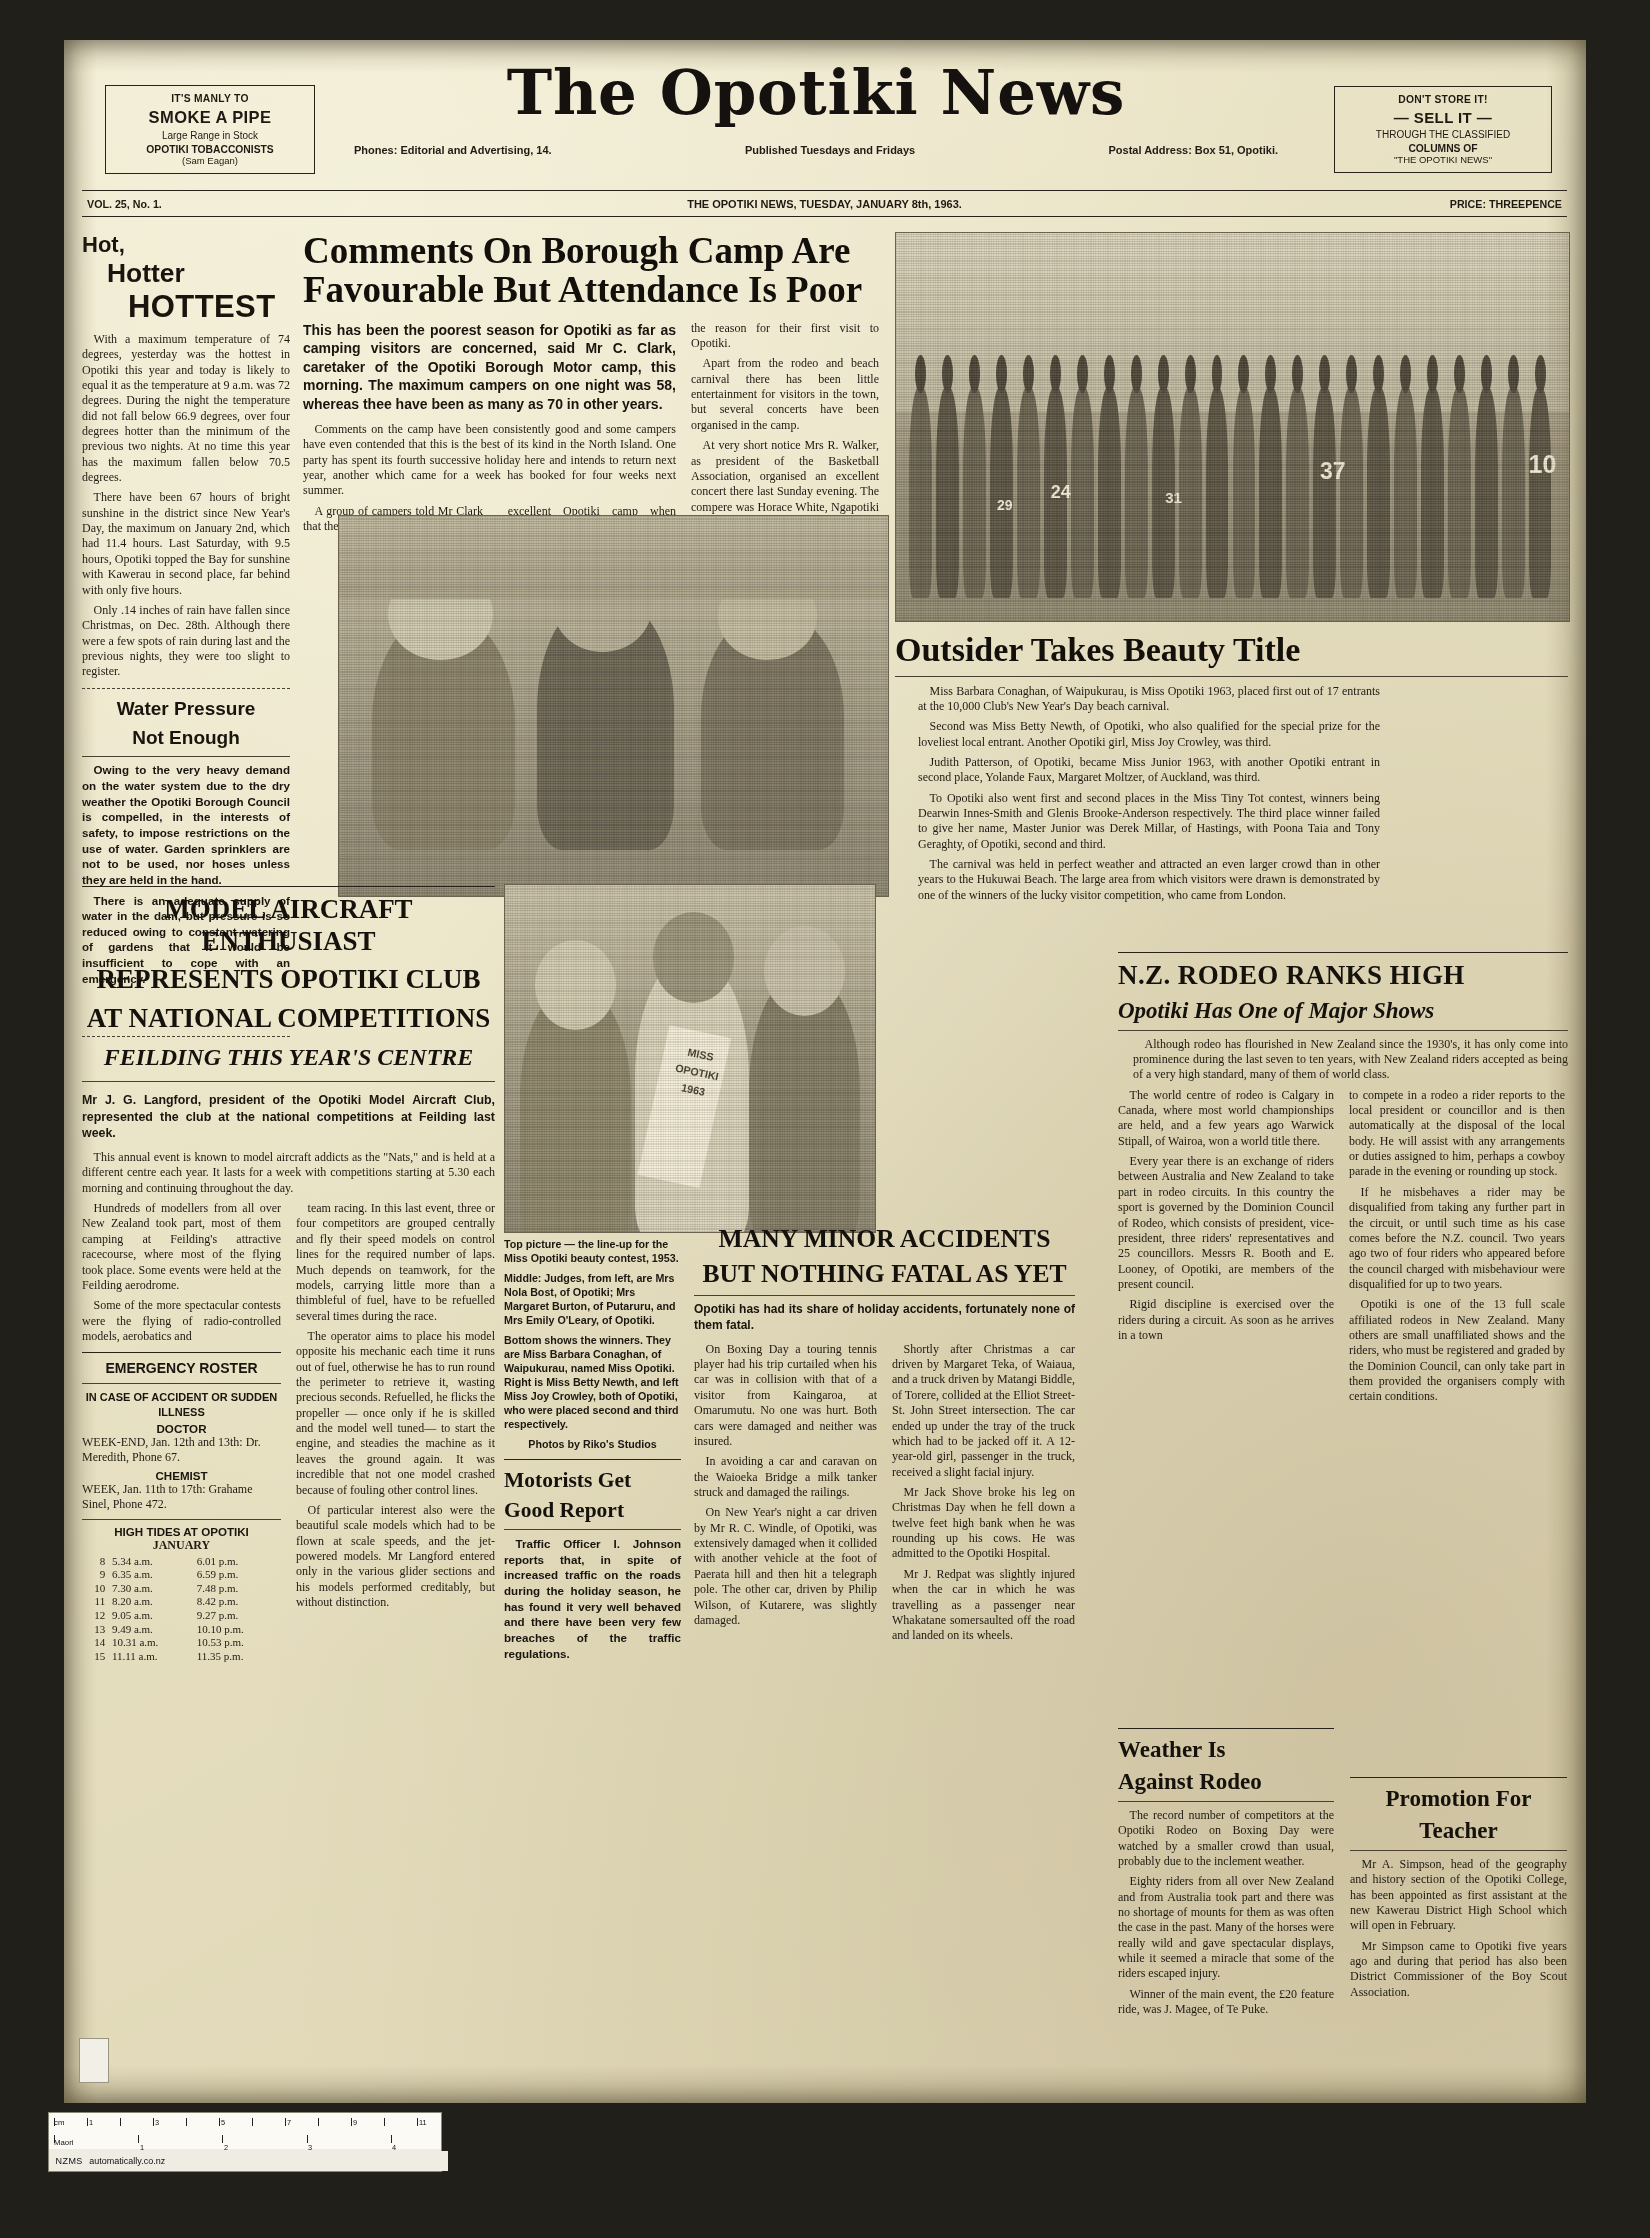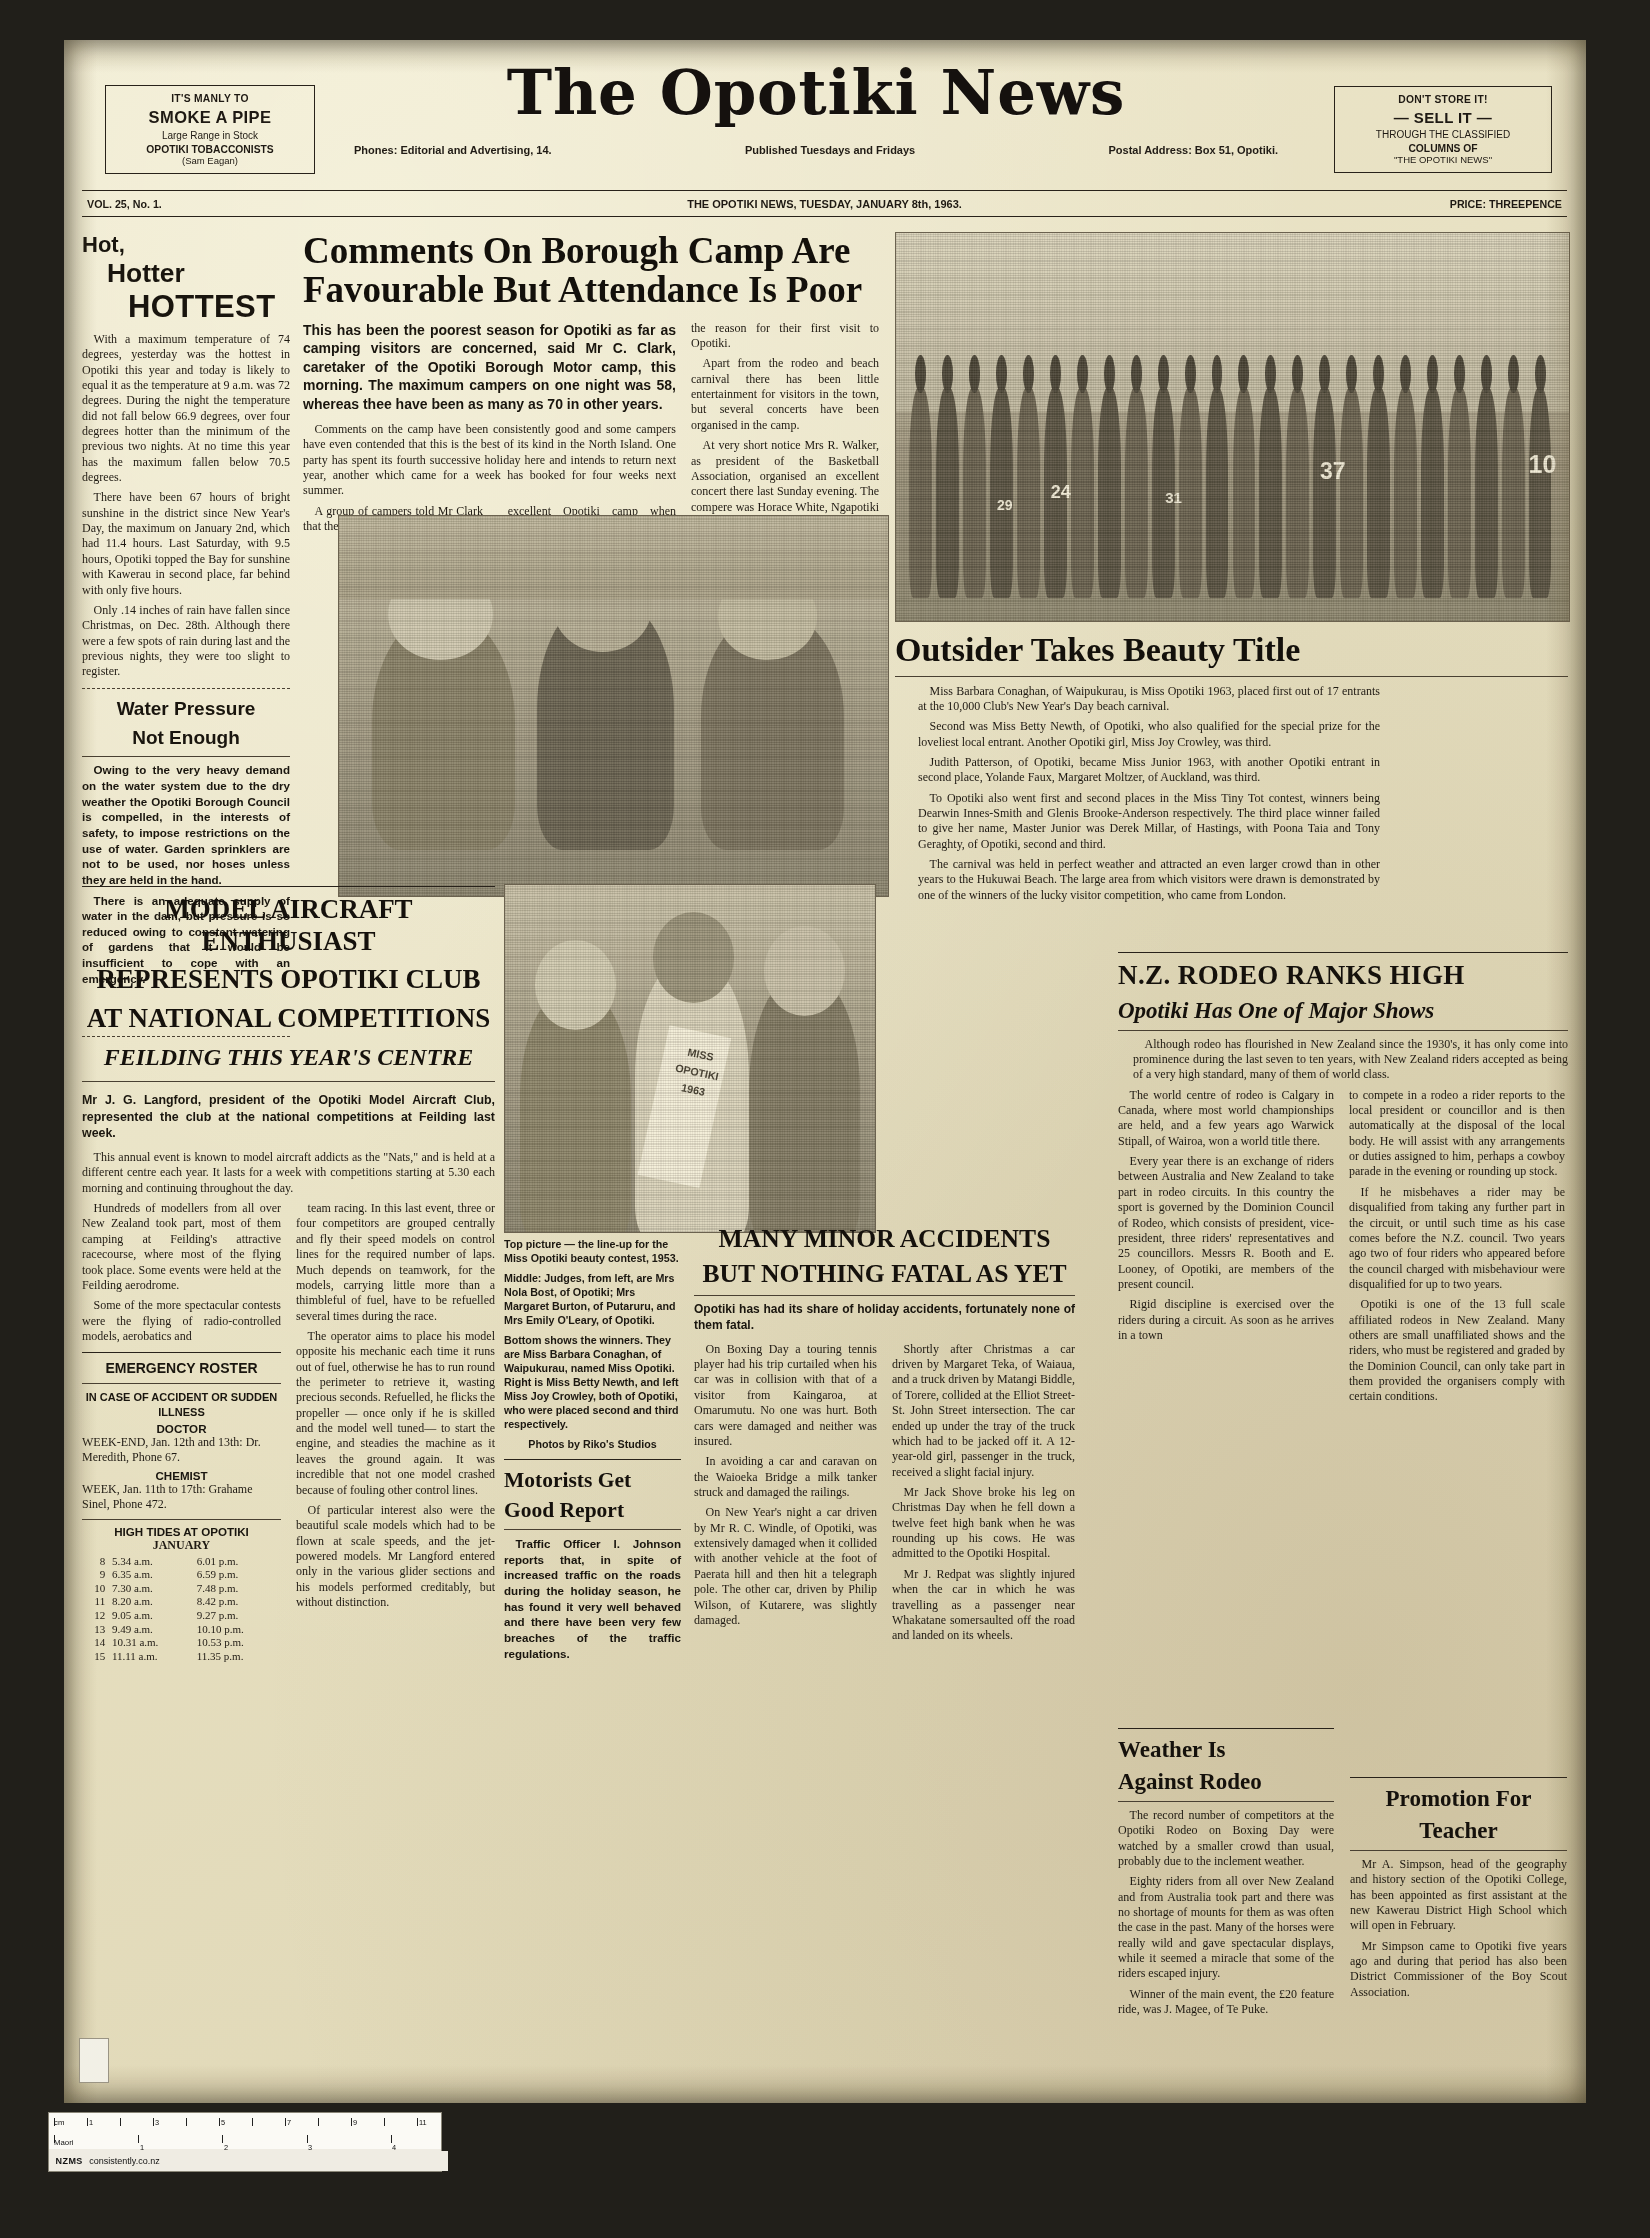--- a/index.html
+++ b/index.html
@@ -94,21 +94,21 @@
   
   .ruler{position:absolute;left:48px;top:2112px;width:392px;height:58px;background:#efece3;border:0.8px solid #8a8678;}
   .ruler .band{position:absolute;left:0;top:0;width:392px;height:36px;background:#fbfaf5;}
   .ruler .ticks{position:absolute;left:5px;top:5px;width:375px;height:13.2px;}
   .ruler .ticks i{position:absolute;top:0;width:0.8px;height:8.3px;background:#222;}
   .ruler .ticks b{position:absolute;top:0;font:7.4px "Liberation Sans",sans-serif;color:#111;}
   .ruler .lbl{position:absolute;left:5px;font:7.8px "Liberation Sans",sans-serif;color:#111;}
   .ruler .foot{position:absolute;left:0;bottom:0;width:392px;height:20px;background:#efece3;
       display:flex;align-items:center;gap:6.6px;padding-left:6.6px;
       font:9px "Liberation Sans",sans-serif;color:#111;}
-  .nzms{font-weight:bold;letter-spacing:0.4px;}
+  .nzms{font-weight:normal;letter-spacing:0.4px;}
   .sticker{position:absolute;left:79px;top:2038px;width:28px;height:43px;background:#f2f0e6;border:0.8px solid #9a9484;}
 </style>
 </head>
 <body>
 
 <div class="scan">
 
   <div class="page">
    <div class="inner">
 
@@ -464,18 +464,18 @@
         <i style="left:253px"></i>
         <i style="left:337px"></i>
       <b style="left:86px;top:8.3px;">1</b>
       <b style="left:170px;top:8.3px;">2</b>
       <b style="left:254px;top:8.3px;">3</b>
       <b style="left:338px;top:8.3px;">4</b>
     </div>
     <div class="lbl" style="top:25px;left:5px;">Maori</div>
     <div class="foot">
       <span class="nzms">NZMS</span>
-      <span>consistently.co.nz</span>
+      <span>automatically.co.nz</span>
     </div>
   </div>
 
 </div>
 
 
 </body></html>

